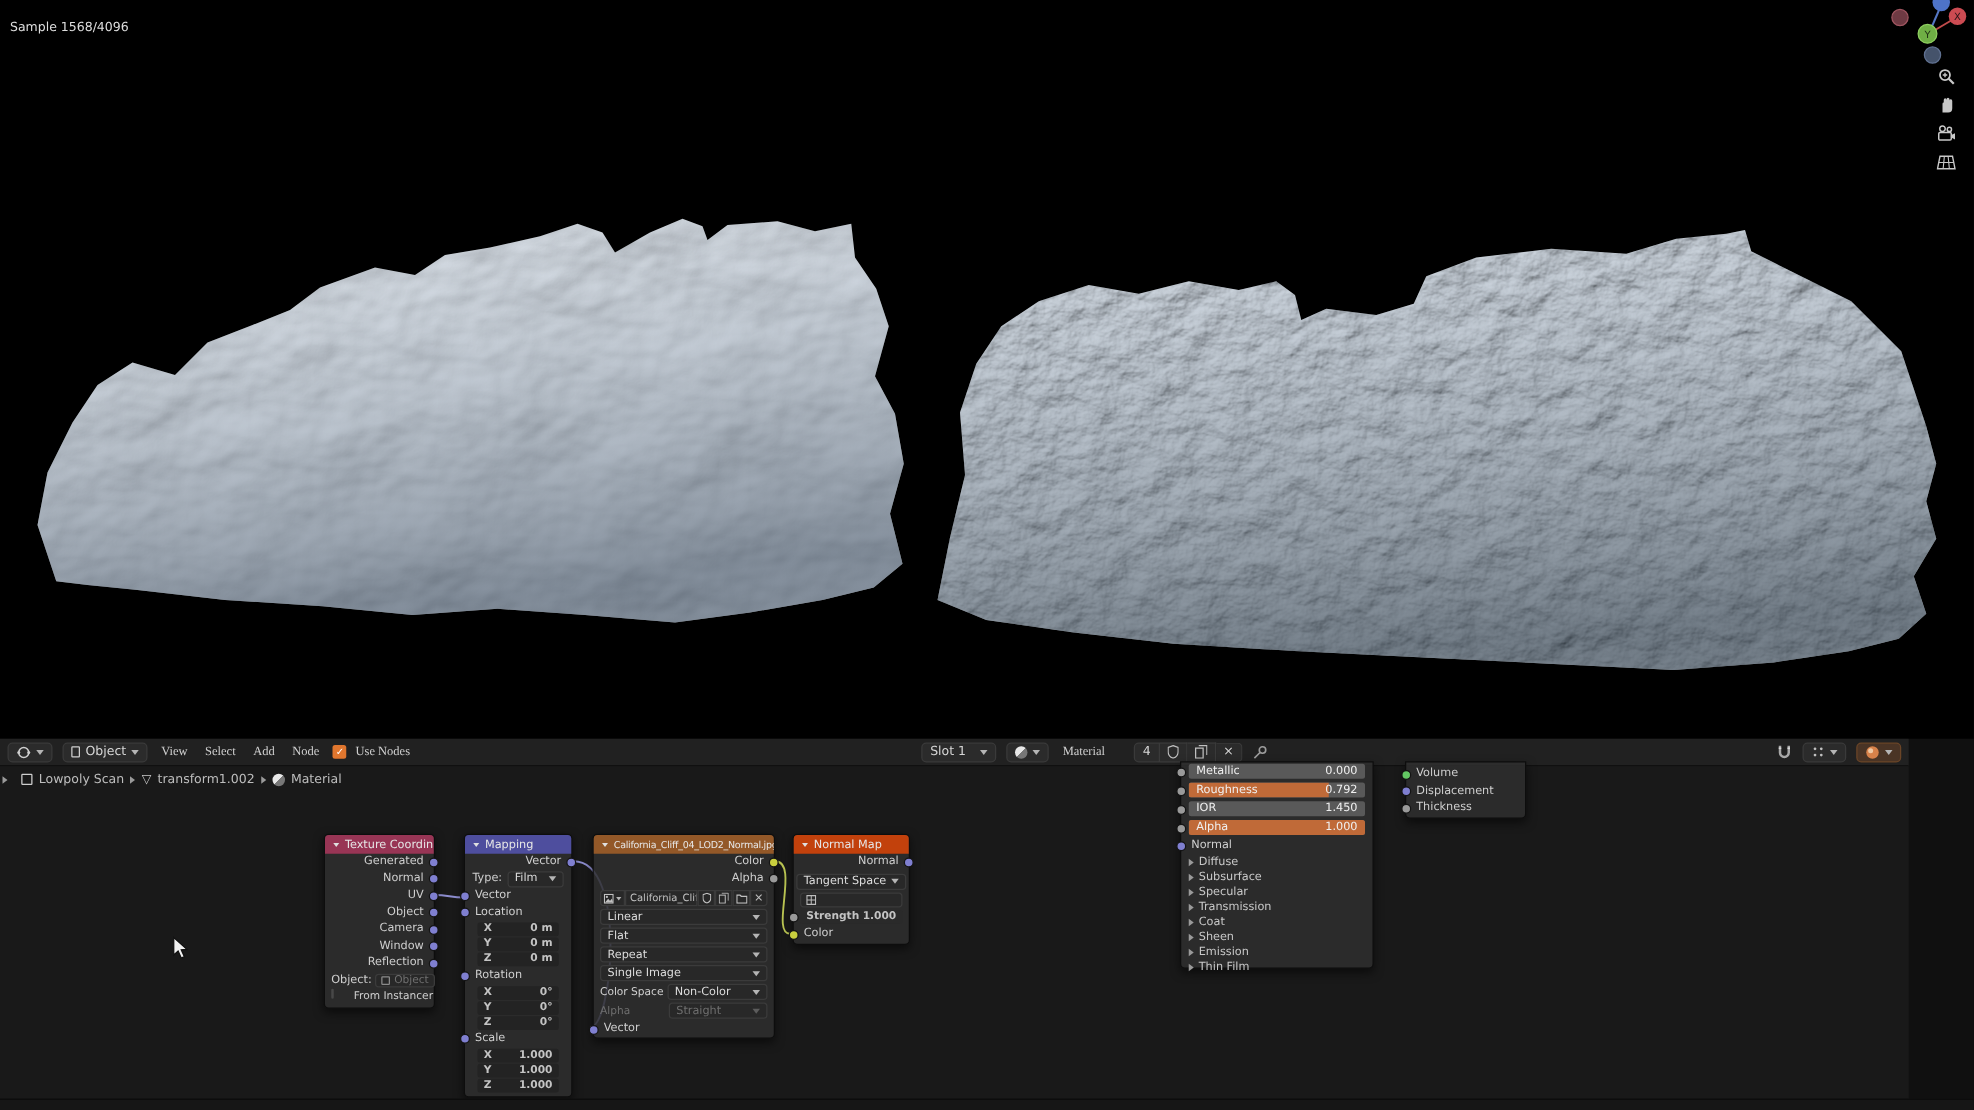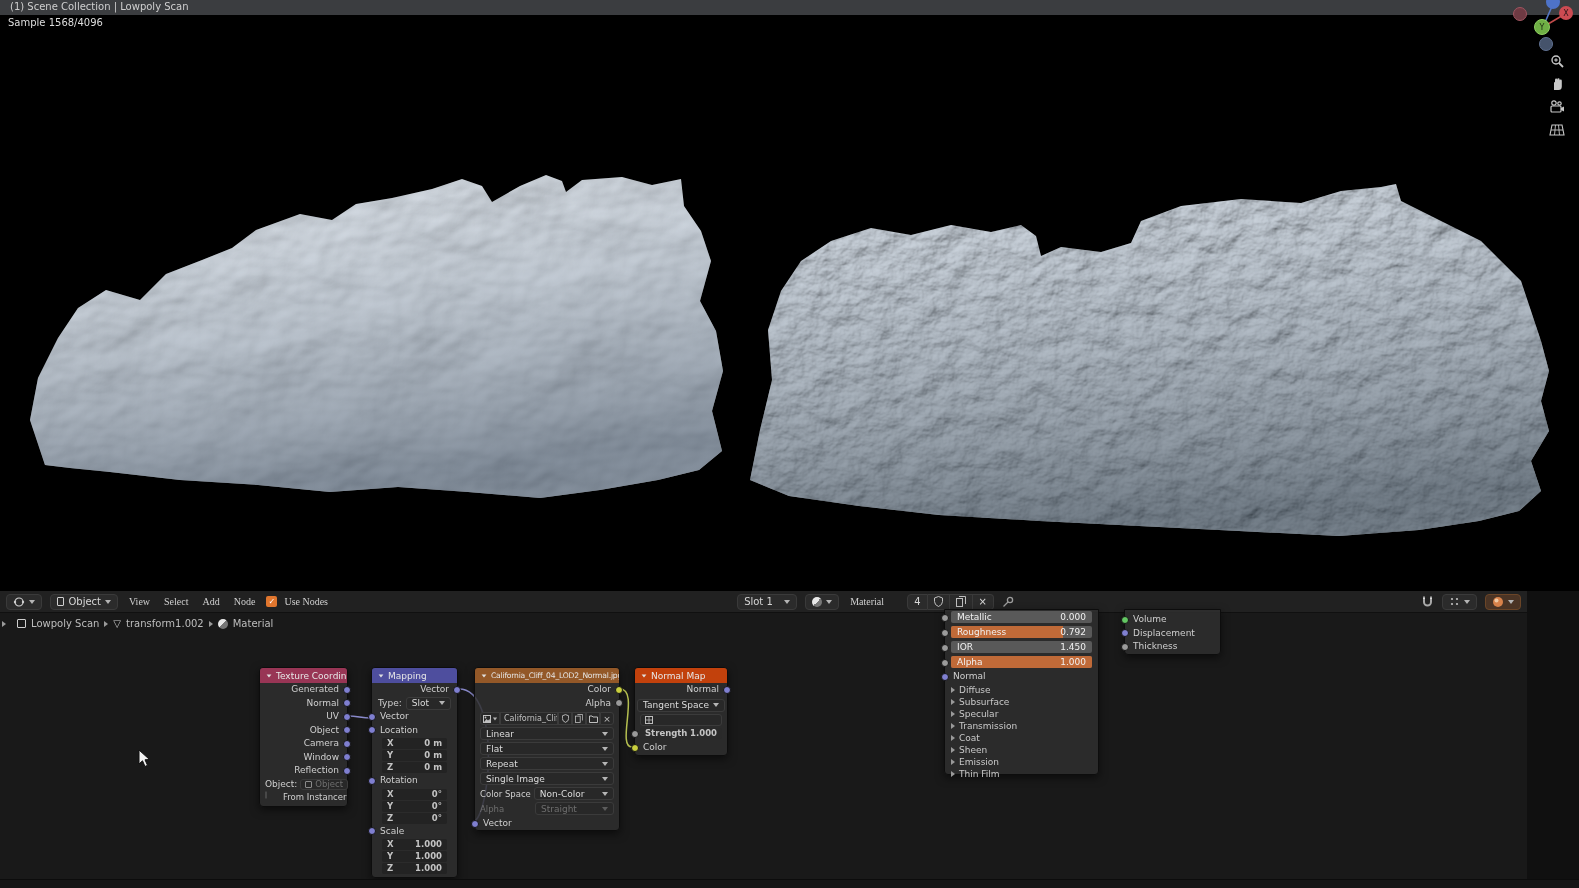--- a/index.html
+++ b/index.html
@@ -103,23 +103,20 @@
       </linearGradient>
     </defs>
     <g>
       <path id="lrock" d="M45,465 L30,420 L38,378 L58,338 L78,308 L106,290 L140,300 L166,274 L202,260 L232,248 L256,230 L300,214 L332,220 L356,204 L392,198 L432,189 L462,179 L482,186 L492,202 L520,186 L546,175 L562,181 L566,192 L582,180 L622,177 L652,185 L681,179 L684,206 L701,231 L711,261 L700,301 L716,331 L723,371 L712,411 L722,451 L699,470 L658,480 L600,490 L540,498 L468,492 L398,487 L330,492 L258,485 L180,480 L110,472 L70,468 Z" fill="#8fa0b2" filter="url(#rockL)"></path>
       <path d="M45,465 L30,420 L38,378 L58,338 L78,308 L106,290 L140,300 L166,274 L202,260 L232,248 L256,230 L300,214 L332,220 L356,204 L392,198 L432,189 L462,179 L482,186 L492,202 L520,186 L546,175 L562,181 L566,192 L582,180 L622,177 L652,185 L681,179 L684,206 L701,231 L711,261 L700,301 L716,331 L723,371 L712,411 L722,451 L699,470 L658,480 L600,490 L540,498 L468,492 L398,487 L330,492 L258,485 L180,480 L110,472 L70,468 Z" fill="url(#shadeL)"></path>
       <path d="M750,480 L760,430 L772,380 L768,330 L781,291 L801,261 L831,241 L871,228 L911,235 L951,225 L991,232 L1021,225 L1036,236 L1041,256 L1061,247 L1101,252 L1131,243 L1141,221 L1181,206 L1241,199 L1301,203 L1341,191 L1381,187 L1396,184 L1401,201 L1421,211 L1451,226 L1481,241 L1501,261 L1521,281 L1531,311 L1541,341 L1549,371 L1541,401 L1549,431 L1531,461 L1541,491 L1519,511 L1479,521 L1419,530 L1339,536 L1239,531 L1139,526 L1039,521 L939,515 L859,506 L789,496 Z" fill="#7e8fa0" filter="url(#rockR)"></path>
       <path d="M750,480 L760,430 L772,380 L768,330 L781,291 L801,261 L831,241 L871,228 L911,235 L951,225 L991,232 L1021,225 L1036,236 L1041,256 L1061,247 L1101,252 L1131,243 L1141,221 L1181,206 L1241,199 L1301,203 L1341,191 L1381,187 L1396,184 L1401,201 L1421,211 L1451,226 L1481,241 L1501,261 L1521,281 L1531,311 L1541,341 L1549,371 L1541,401 L1549,431 L1531,461 L1541,491 L1519,511 L1479,521 L1419,530 L1339,536 L1239,531 L1139,526 L1039,521 L939,515 L859,506 L789,496 Z" fill="url(#shadeR)"></path>
     </g>
   </svg>
 
-  <div class="abs vp-strip">
-    <span>(1) Scene Collection | Lowpoly Scan</span>
-  </div>
   <div class="abs sample">Sample 1568/4096</div>
 
   <svg class="abs gizmo" width="68" height="52" viewBox="0 0 68 52">
     <line x1="34" y1="27" x2="56" y2="14" stroke="#c14b4b" stroke-width="1.6"></line>
     <line x1="34" y1="27" x2="44" y2="4" stroke="#5577c4" stroke-width="1.6"></line>
     <circle cx="44" cy="2" r="7" fill="#4e73c8"></circle>
     <circle cx="11" cy="14" r="6.5" fill="#6e3a43" stroke="#a05560" stroke-width="1"></circle>
     <circle cx="57" cy="13" r="7" fill="#cc4b52"></circle>
     <text x="57" y="16" font-size="8" fill="#2a1518" text-anchor="middle" font-family="DejaVu Sans">X</text>
     <circle cx="33" cy="27" r="7.5" fill="#6faf45" stroke="#8ecf60" stroke-width="1"></circle>
@@ -286,21 +283,21 @@
 
   <div class="node" style="left:371px;top:76px;width:87px;height:211px">
     <div class="nhead" style="background:#4e4e9e">
       <span class="chev"></span>
       <span>Mapping</span>
     </div>
     <div class="nrow right"><span>Vector</span><span class="sock r" style="background:#7f7fd0"></span></div>
     <div class="nrow" style="display:flex;align-items:center;gap:4px;padding:1px 6px">
       <span>Type:</span>
       <div class="dd" style="flex:1;margin:0">
-        <span>Slot</span>
+        <span>Film</span>
           <span class="chev"></span>
       </div>
     </div>
     <div class="nrow"><span>Vector</span><span class="sock l" style="background:#7f7fd0"></span></div>
     <div class="nrow"><span>Location</span><span class="sock l" style="background:#7f7fd0"></span></div>
     <div class="vrow">
         <span>X</span>
         <span>0 m</span>
       </div>
     <div class="vrow">

